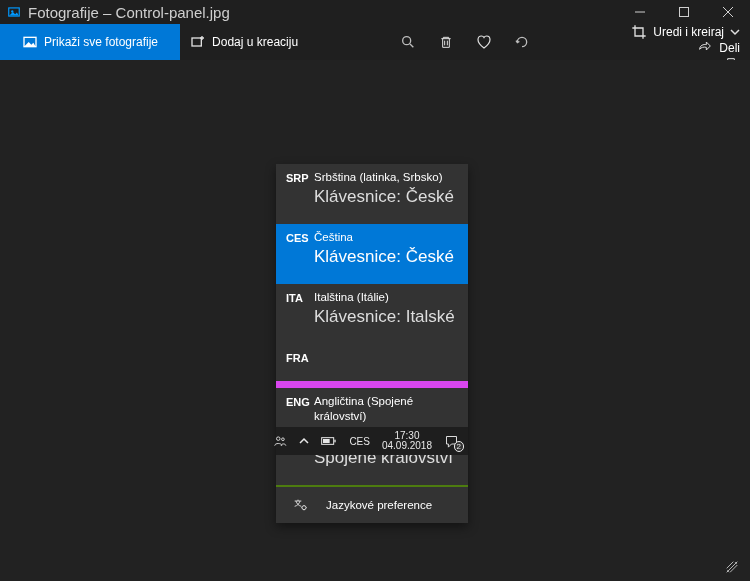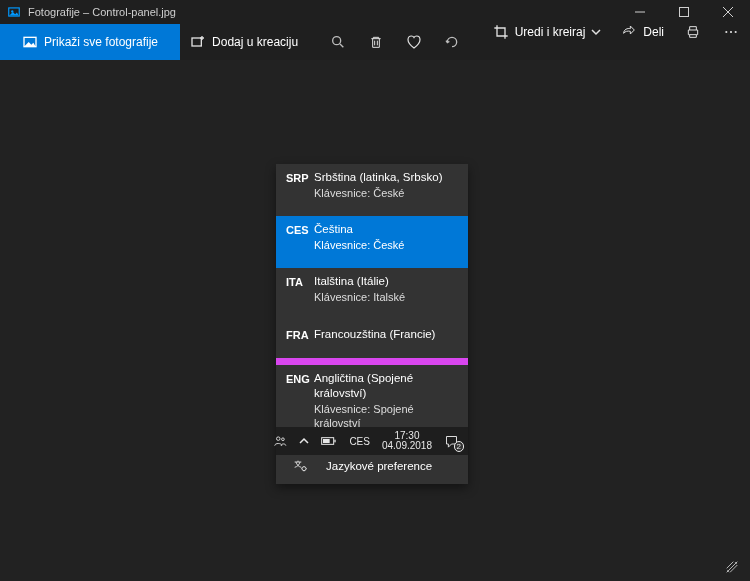--- a/index.html
+++ b/index.html
@@ -18,21 +18,21 @@
     background: #222222;
     color: #ffffff;
     box-sizing: border-box;
   }
   
   .titlebar {
     height: 24px;
     background: #1f1f1f;
     display: flex;
     align-items: center;
-    font-size: 11px;
+    font-size: 15px;
     color: #cfcfcf;
   }
   .titlebar .app-icon {
     width: 16px;
     height: 16px;
     margin: 0 6px 0 6px;
     display: flex;
     align-items: center;
     justify-content: center;
   }
@@ -70,21 +70,22 @@
   .toolbar .flex1 { flex: 1 1 auto; }
   .iconbtn {
     width: 38px;
     display: flex;
     align-items: center;
     justify-content: center;
     color: #e0e0e0;
   }
   .toolbar .right-group {
     display: flex;
-    align-items: flex-start;
+    align-items: flex-end;
+    flex-direction: column;
   }
   .right-group .label { font-size: 12px; color: #ffffff; }
   
   .canvas {
     position: relative;
     width: 100%;
     height: calc(581px - 24px - 36px);
     background: #222222;
   }
   .resize-handle {
@@ -119,21 +120,21 @@
     width: 28px;
     flex: 0 0 28px;
     font-size: 11px;
     font-weight: 600;
     padding-top: 1px;
   }
   .lang-text {
     flex: 1 1 auto;
   }
   .lang-name { color: #ffffff; }
-  .lang-kbd  { color: #dddddd; font-size: 11px; margin-top: 1px;}
+  .lang-kbd  { color: #dddddd; font-size: 17px; margin-top: 1px;}
   .lang-item.selected .lang-kbd { color: #ffffff; }
   .pref-row {
     display: flex;
     align-items: center;
     gap: 12px;
     padding: 10px 10px 10px 10px;
     border-top: 2px solid #4d7c0f;
   }
   .pref-row .icon { width: 28px; flex:0 0 28px; display:flex; justify-content:center; }
   
@@ -309,21 +310,20 @@
     <div class="lang-item">
       <div class="lang-code">ITA</div>
       <div class="lang-text">
         <div class="lang-name">Italština (Itálie)</div>
         <div class="lang-kbd">Klávesnice: Italské</div>
       </div>
     </div>
     <div class="lang-item">
       <div class="lang-code">FRA</div>
       <div class="lang-text">
-        <div class="lang-name">Francouzština (Francie)</div>
       </div>
     </div>
     <div class="lang-item with-sep">
       <div class="lang-code">ENG</div>
       <div class="lang-text">
         <div class="lang-name">Angličtina (Spojené království)</div>
         <div class="lang-kbd">Klávesnice: Spojené království</div>
       </div>
     </div>
     <div class="pref-row">

